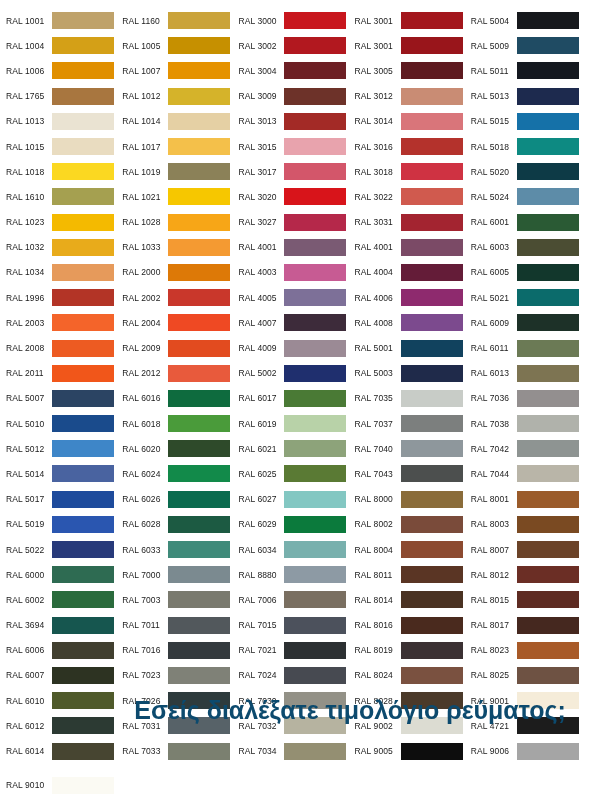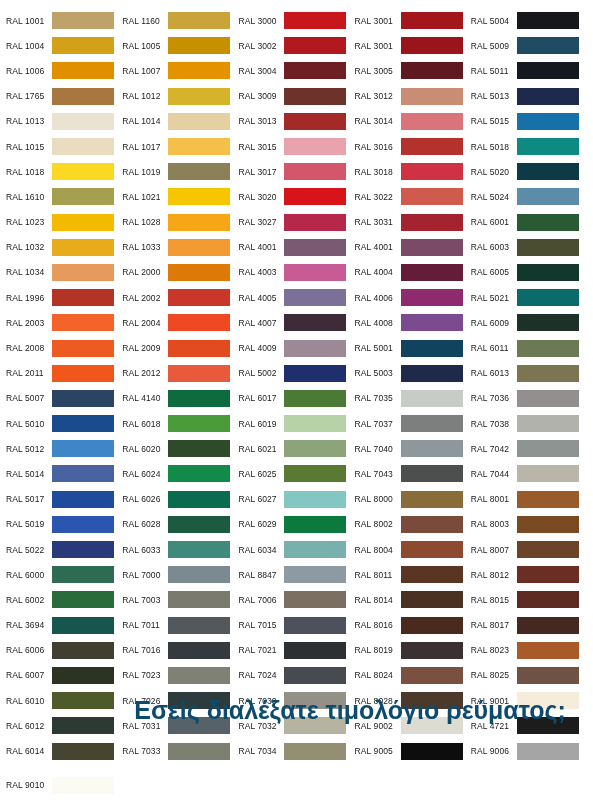--- a/index.html
+++ b/index.html
@@ -238,21 +238,21 @@
         </div>
         <div class="swatch-row">
           <div class="swatch-label">RAL 2009</div>
           <div class="swatch-chip" style="background: rgb(226, 75, 31);"></div>
         </div>
         <div class="swatch-row">
           <div class="swatch-label">RAL 2012</div>
           <div class="swatch-chip" style="background: rgb(232, 90, 60);"></div>
         </div>
         <div class="swatch-row">
-          <div class="swatch-label">RAL 4140</div>
+          <div class="swatch-label">RAL 6016</div>
           <div class="swatch-chip" style="background: rgb(14, 107, 62);"></div>
         </div>
         <div class="swatch-row">
           <div class="swatch-label">RAL 6018</div>
           <div class="swatch-chip" style="background: rgb(74, 155, 58);"></div>
         </div>
         <div class="swatch-row">
           <div class="swatch-label">RAL 6020</div>
           <div class="swatch-chip" style="background: rgb(46, 74, 42);"></div>
         </div>
@@ -388,21 +388,21 @@
         </div>
         <div class="swatch-row">
           <div class="swatch-label">RAL 6029</div>
           <div class="swatch-chip" style="background: rgb(11, 122, 60);"></div>
         </div>
         <div class="swatch-row">
           <div class="swatch-label">RAL 6034</div>
           <div class="swatch-chip" style="background: rgb(120, 176, 173);"></div>
         </div>
         <div class="swatch-row">
-          <div class="swatch-label">RAL 8847</div>
+          <div class="swatch-label">RAL 8880</div>
           <div class="swatch-chip" style="background: rgb(141, 154, 164);"></div>
         </div>
         <div class="swatch-row">
           <div class="swatch-label">RAL 7006</div>
           <div class="swatch-chip" style="background: rgb(122, 111, 97);"></div>
         </div>
         <div class="swatch-row">
           <div class="swatch-label">RAL 7015</div>
           <div class="swatch-chip" style="background: rgb(76, 81, 92);"></div>
         </div>

